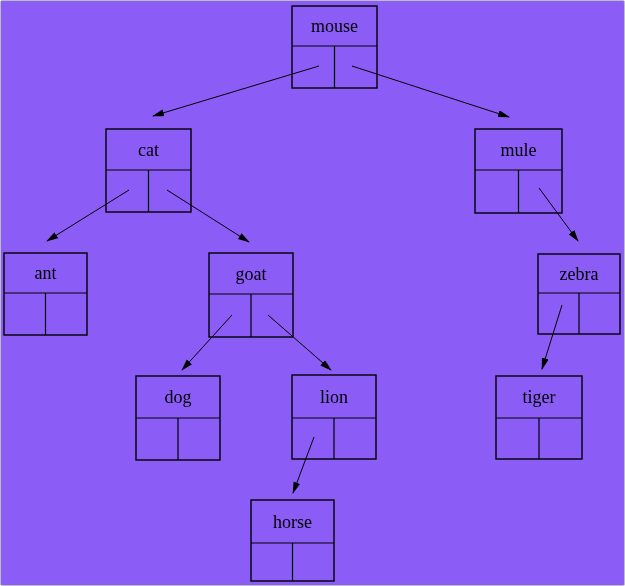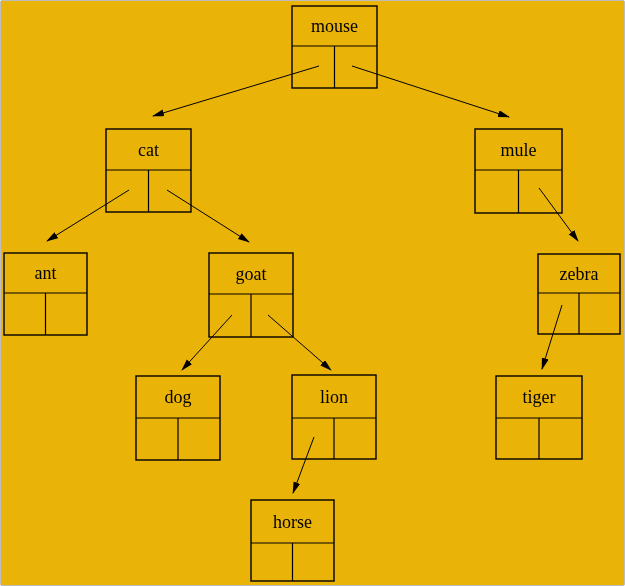--- a/index.html
+++ b/index.html
@@ -6,21 +6,21 @@
     margin: 0;
     padding: 0;
     background: #ffffff;
   }
   .frame {
     width: 625px;
     height: 586px;
     box-sizing: border-box;
     border: 1px solid #bdbdbd;
     border-radius: 2px;
-    background: #eab308;
+    background: #8b5cf6;
     overflow: hidden;
   }
   svg {
     display: block;
   }
   .node-label {
     font-family: "Liberation Serif", "DejaVu Serif", serif;
     font-size: 18px;
     fill: #000000;
     text-anchor: middle;

